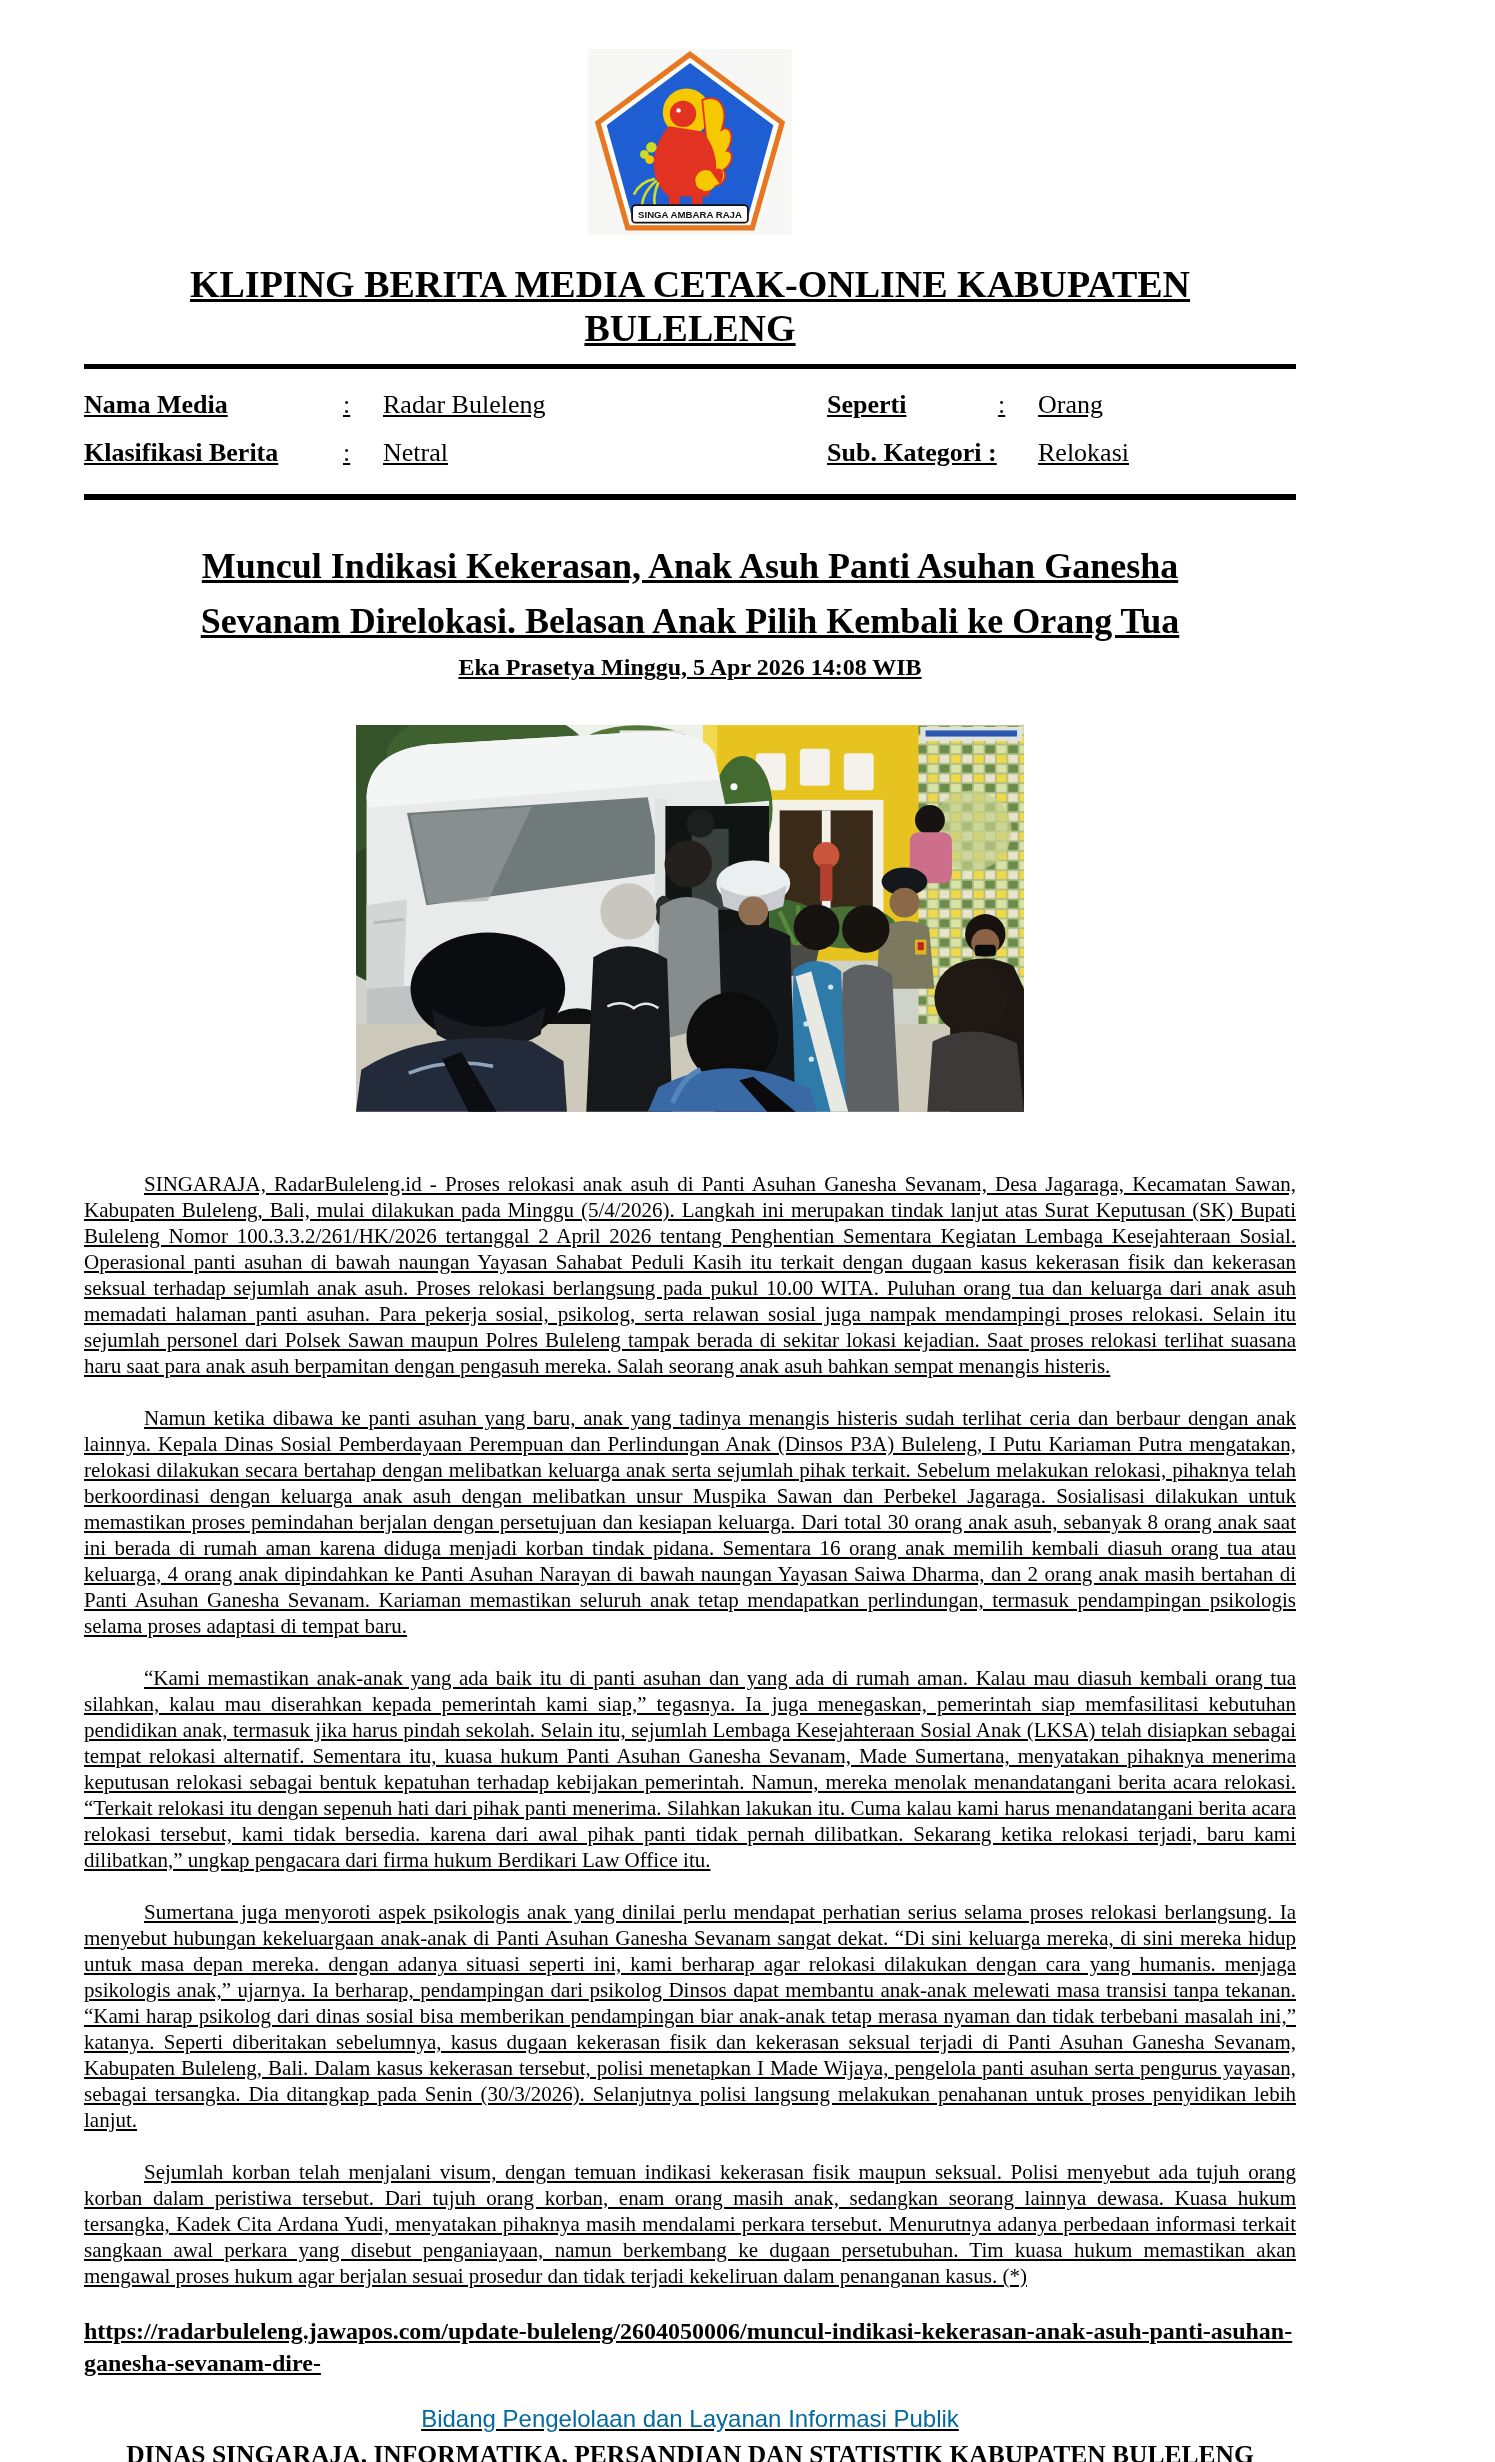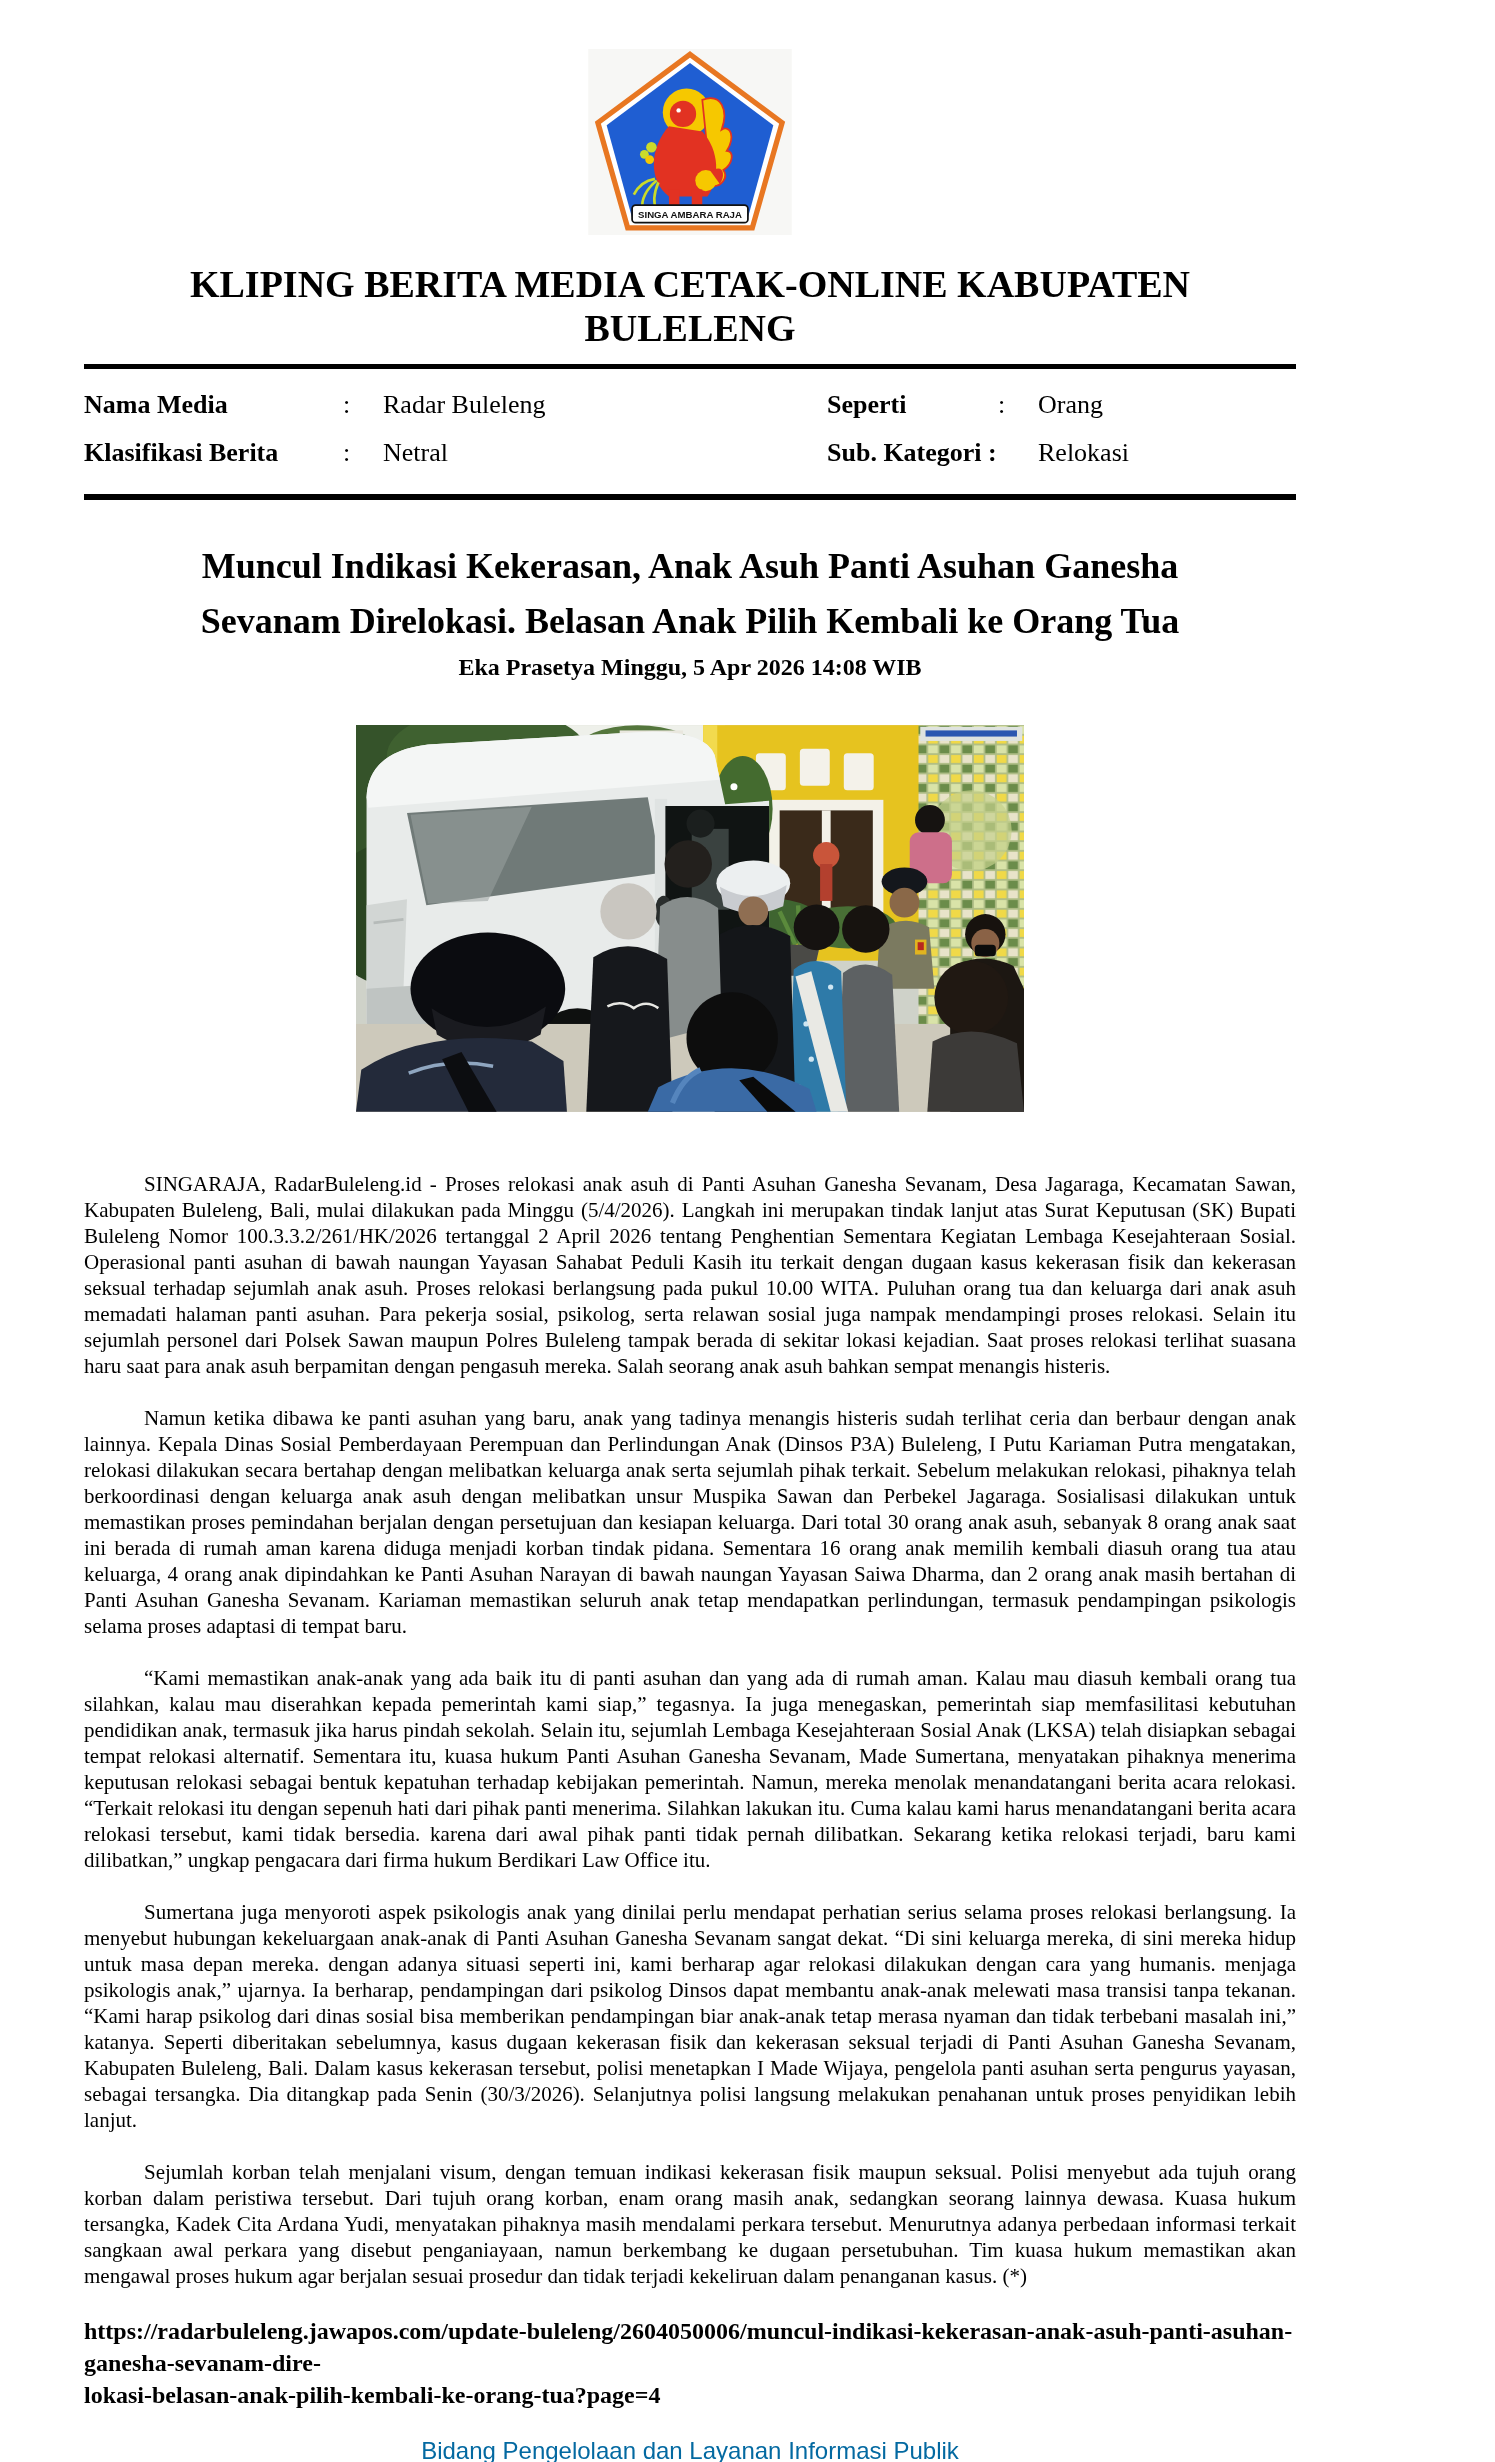--- a/index.html
+++ b/index.html
@@ -1,18 +1,18 @@
 <!DOCTYPE html>
 <html style="font-size:14px"><head>
 <meta charset="utf-8">
 <style>
   html,body{margin:0;padding:0;}
   body{width:1495px;height:2462px;background:#ffffff;color:#000;overflow:hidden;
        font-family:"Liberation Serif",serif;}
-  .page{position:relative;width:1380px;height:2462px;}
+  .page{position:relative;width:1380px;height:2462px;text-decoration:underline;}
   .content{margin:0 84px;}
   .logo-wrap{display:flex;justify-content:center;padding-top:49px;}
   .doc-title{margin:23px 0 0 0;text-align:center;font-weight:bold;font-size:38px;
              letter-spacing:0px;font-family:"Liberation Serif",serif;}
   .rule{height:5.3px;background:#000;border:none;margin:0;}
   .rule-top{margin-top:14px;}
   .meta{display:grid;grid-template-columns:259px 40px 444px 171px 40px 1fr;
         row-gap:18px;padding:21px 0 26px 0;font-size:26px;align-items:baseline;}
   .meta .lab{font-weight:bold;}
   .meta .span2{grid-column:span 2;}
@@ -235,21 +235,20 @@
     <div class="body-text">
       <p>SINGARAJA, RadarBuleleng.id - Proses relokasi anak asuh di Panti Asuhan Ganesha Sevanam, Desa Jagaraga, Kecamatan Sawan, Kabupaten Buleleng, Bali, mulai dilakukan pada Minggu (5/4/2026).  Langkah ini merupakan tindak lanjut atas Surat Keputusan (SK) Bupati Buleleng Nomor 100.3.3.2/261/HK/2026 tertanggal 2 April 2026 tentang Penghentian Sementara Kegiatan Lembaga Kesejahteraan Sosial. Operasional panti asuhan di bawah naungan Yayasan Sahabat Peduli Kasih itu terkait dengan dugaan kasus kekerasan fisik dan kekerasan seksual terhadap sejumlah anak asuh. Proses relokasi berlangsung pada pukul 10.00 WITA. Puluhan orang tua dan keluarga dari anak asuh memadati halaman panti asuhan.  Para pekerja sosial, psikolog, serta relawan sosial juga nampak mendampingi proses relokasi. Selain itu sejumlah personel dari Polsek Sawan maupun Polres Buleleng tampak berada di sekitar lokasi kejadian. Saat proses relokasi terlihat suasana haru saat para anak asuh berpamitan dengan pengasuh mereka. Salah seorang anak asuh bahkan sempat menangis histeris.</p>
       <p>Namun ketika dibawa ke panti asuhan yang baru, anak yang tadinya menangis histeris sudah terlihat ceria dan berbaur dengan anak lainnya. Kepala Dinas Sosial Pemberdayaan Perempuan dan Perlindungan Anak (Dinsos P3A) Buleleng, I Putu Kariaman Putra mengatakan, relokasi dilakukan secara bertahap dengan melibatkan keluarga anak serta sejumlah pihak terkait. Sebelum melakukan relokasi, pihaknya telah berkoordinasi dengan keluarga anak asuh dengan melibatkan unsur Muspika Sawan dan Perbekel Jagaraga.  Sosialisasi dilakukan untuk memastikan proses pemindahan berjalan dengan persetujuan dan kesiapan keluarga. Dari total 30 orang anak asuh, sebanyak 8 orang anak saat ini berada di rumah aman karena diduga menjadi korban tindak pidana.  Sementara 16 orang anak memilih kembali diasuh orang tua atau keluarga, 4 orang anak dipindahkan ke Panti Asuhan Narayan di bawah naungan Yayasan Saiwa Dharma, dan 2 orang anak masih bertahan di Panti Asuhan Ganesha Sevanam. Kariaman memastikan seluruh anak tetap mendapatkan perlindungan, termasuk pendampingan psikologis selama proses adaptasi di tempat baru.</p>
       <p>“Kami memastikan anak-anak yang ada baik itu di panti asuhan dan yang ada di rumah aman. Kalau mau diasuh kembali orang tua silahkan, kalau mau diserahkan kepada pemerintah kami siap,” tegasnya. Ia juga menegaskan, pemerintah siap memfasilitasi kebutuhan pendidikan anak, termasuk jika harus pindah sekolah. Selain itu, sejumlah Lembaga Kesejahteraan Sosial Anak (LKSA) telah disiapkan sebagai tempat relokasi alternatif. Sementara itu, kuasa hukum Panti Asuhan Ganesha Sevanam, Made Sumertana, menyatakan pihaknya menerima keputusan relokasi sebagai bentuk kepatuhan terhadap kebijakan pemerintah. Namun, mereka menolak menandatangani berita acara relokasi. “Terkait relokasi itu dengan sepenuh hati dari pihak panti menerima. Silahkan lakukan itu. Cuma kalau kami harus menandatangani berita acara relokasi tersebut, kami tidak bersedia. karena dari awal pihak panti tidak pernah dilibatkan. Sekarang ketika relokasi terjadi, baru kami dilibatkan,” ungkap pengacara dari firma hukum Berdikari Law Office itu.</p>
       <p>Sumertana juga menyoroti aspek psikologis anak yang dinilai perlu mendapat perhatian serius selama proses relokasi berlangsung. Ia menyebut hubungan kekeluargaan anak-anak di Panti Asuhan Ganesha Sevanam sangat dekat.  “Di sini keluarga mereka, di sini mereka hidup untuk masa depan mereka. dengan adanya situasi seperti ini, kami berharap agar relokasi dilakukan dengan cara yang humanis. menjaga psikologis anak,” ujarnya. Ia berharap, pendampingan dari psikolog Dinsos dapat membantu anak-anak melewati masa transisi tanpa tekanan. “Kami harap psikolog dari dinas sosial bisa memberikan pendampingan biar anak-anak tetap merasa nyaman dan tidak terbebani masalah ini,” katanya. Seperti diberitakan sebelumnya, kasus dugaan kekerasan fisik dan kekerasan seksual terjadi di Panti Asuhan Ganesha Sevanam, Kabupaten Buleleng, Bali. Dalam kasus kekerasan tersebut, polisi menetapkan I Made Wijaya, pengelola panti asuhan serta pengurus yayasan, sebagai tersangka. Dia ditangkap pada Senin (30/3/2026). Selanjutnya polisi langsung melakukan penahanan untuk proses penyidikan lebih lanjut.</p>
       <p>Sejumlah korban telah menjalani visum, dengan temuan indikasi kekerasan fisik maupun seksual.  Polisi menyebut ada tujuh orang korban dalam peristiwa tersebut. Dari tujuh orang korban, enam orang masih anak, sedangkan seorang lainnya dewasa. Kuasa hukum tersangka, Kadek Cita Ardana Yudi, menyatakan pihaknya masih mendalami perkara tersebut. Menurutnya adanya perbedaan informasi terkait sangkaan awal perkara yang disebut penganiayaan, namun berkembang ke dugaan persetubuhan.  Tim kuasa hukum memastikan akan mengawal proses hukum agar berjalan sesuai prosedur dan tidak terjadi kekeliruan dalam penanganan kasus. (*)</p>
     </div>
 
     <div class="url-block">
       <span>https://radarbuleleng.jawapos.com/update-buleleng/2604050006/muncul-indikasi-kekerasan-anak-asuh-panti-asuhan-ganesha-sevanam-dire-</span>
-      <span>lokasi-belasan-anak-pilih-kembali-ke-orang-tua?page=4</span>
     </div>
 
     <div class="footer">
       <div class="footer-line1">Bidang Pengelolaan dan Layanan Informasi Publik</div>
       <div class="footer-line2">DINAS SINGARAJA, INFORMATIKA, PERSANDIAN DAN STATISTIK KABUPATEN BULELENG</div>
     </div>
   </div>
 </div>
 
 

